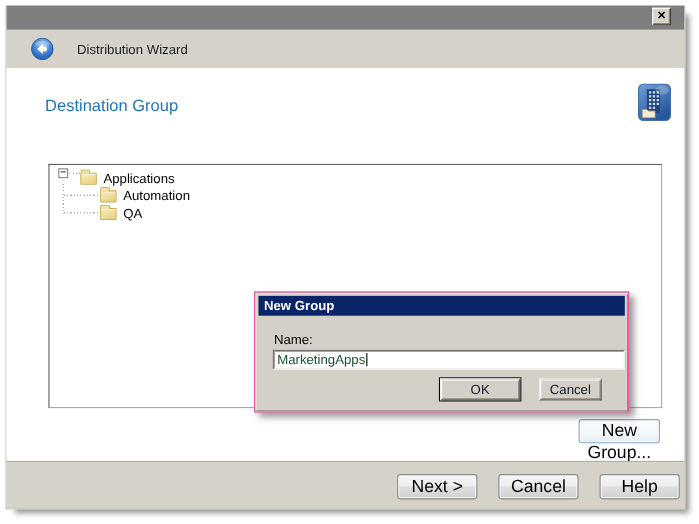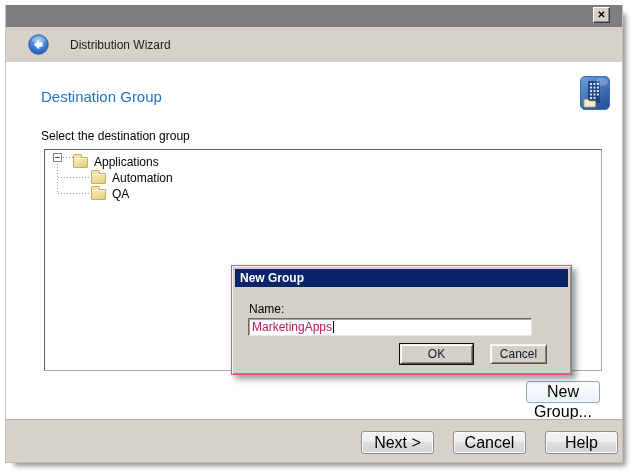--- a/index.html
+++ b/index.html
@@ -69,24 +69,24 @@
 
   
   .dialog { position:absolute; left:225px; top:203px; width:341px; height:110px;
             background:#d4d0c8; border:1px solid #ec4899;
             box-shadow:inset 1px 1px 0 #f7f6f4, inset -1px -1px 0 #94918a,
                        4px 4px 6px rgba(70,70,70,.55); z-index:5; }
   .dialog-titlebar { position:absolute; left:3px; top:3px; right:3px; height:18px;
             background:#0a246a; color:#fff; font-size:12px; font-weight:bold;
             line-height:18px; padding-left:5px; }
   .name-label { position:absolute; left:17px; top:36px; font-size:12px; color:#000; }
-  .textinput { position:absolute; left:16px; top:52px; width:284px; height:18px;
+  .textinput { position:absolute; left:16px; top:52px; width:320px; height:18px;
             background:#fff; border:1px solid; border-color:#6e6a63 #e9e7e3 #e9e7e3 #6e6a63;
             box-shadow:inset 1px 1px 0 #a8a49c;
-            font-size:12px; line-height:16px; padding-left:3px; color:#be185d; }
+            font-size:12px; line-height:16px; padding-left:3px; color:#14532d; }
   .caret { display:inline-block; width:1px; height:12px; background:#000;
             vertical-align:-2px; margin-left:1px; }
   .btn-classic { position:absolute; height:20px; background:#d4d0c8; font-size:12px; color:#0f172a;
             text-align:center; line-height:18px; border:1px solid;
             border-color:#f2f1ee #55534e #55534e #f2f1ee;
             box-shadow:inset 1px 1px 0 #ffffff, inset -1px -1px 0 #8a877f; cursor:default; }
   .ok-btn { left:168px; top:78px; width:73px;
             box-shadow:0 0 0 1px #0d0d0d, inset 1px 1px 0 #ffffff, inset -1px -1px 0 #8a877f; }
   .dlg-cancel-btn { left:258px; top:78px; width:57px; }
 </style>
@@ -110,21 +110,20 @@
       </defs>
       <circle cx="10.5" cy="10.5" r="9.8" fill="url(#bg)" stroke="#2a5c9c" stroke-width="0.8"></circle>
       <path d="M14.5 8.3 H11.2 V5.6 L5.8 10.5 L11.2 15.4 V12.7 H14.5 Z" fill="#ffffff"></path>
       <ellipse cx="10.5" cy="6" rx="6.5" ry="3" fill="#ffffff" opacity="0.25"></ellipse>
     </svg>
     <span class="header-title">Distribution Wizard</span>
   </div>
 
   <div class="content">
     <div class="page-heading">Destination Group</div>
-    <div class="instruction">Select the destination group</div>
 
     <svg class="app-icon" viewBox="0 0 30 34">
       <defs>
         <linearGradient id="ag" x1="0" y1="0" x2="0.6" y2="1">
           <stop offset="0%" stop-color="#6fa0d8"></stop>
           <stop offset="100%" stop-color="#28549b"></stop>
         </linearGradient>
       </defs>
       <rect x="0.5" y="0.5" width="29" height="33" rx="4.5" fill="url(#ag)" stroke="#3e6fae"></rect>
       <rect x="8" y="5" width="12" height="22" fill="#1d3f77" opacity="0.85"></rect>

